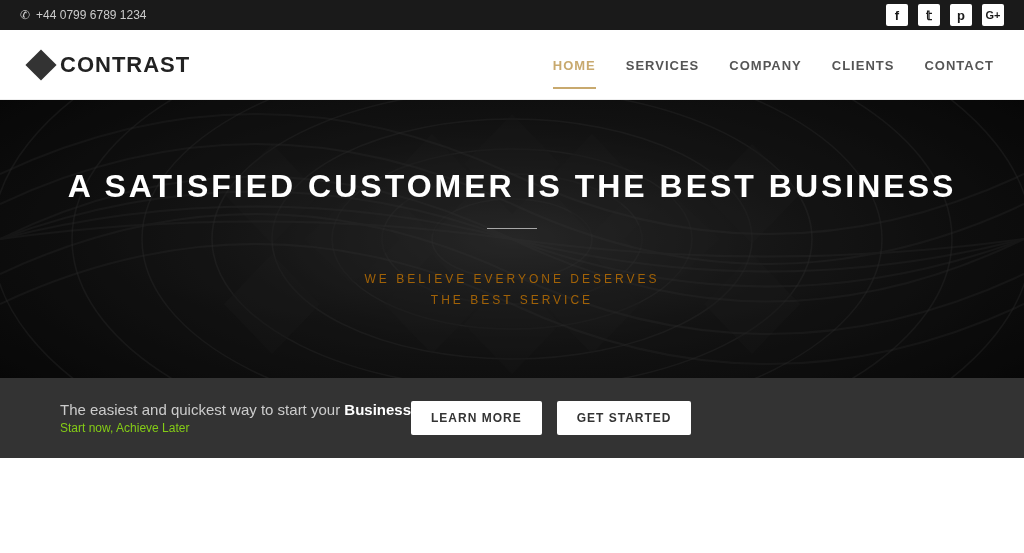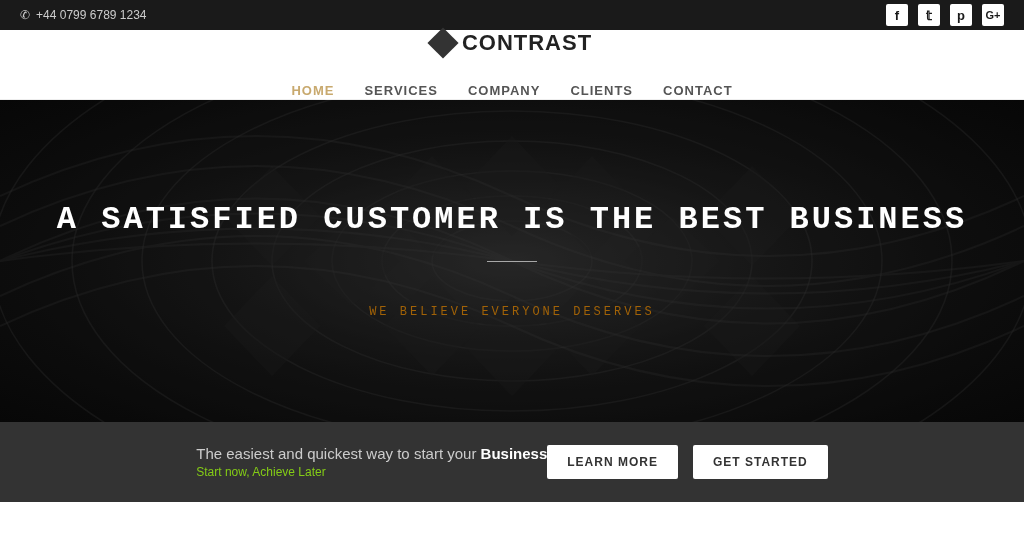--- a/index.html
+++ b/index.html
@@ -48,21 +48,20 @@
 
     
     .nav-bar {
       background: #fff;
       height: 70px;
       display: flex;
       align-items: center;
       justify-content: space-between;
       padding: 0 30px;
       border-bottom: 1px solid #eee;
-      flex-direction: column;
     }
     .logo {
       display: flex;
       align-items: center;
       gap: 8px;
       font-size: 22px;
       font-weight: 700;
       color: #222;
       text-transform: uppercase;
       letter-spacing: 1px;
@@ -90,28 +89,27 @@
       padding-bottom: 14px;
     }
     .nav-links li a.active {
       color: #c8a96e;
       border-bottom: 2px solid #c8a96e;
     }
 
     
     .hero {
       width: 100%;
-      height: 322px;
+      height: 278px;
       background: #1a1a1a;
       position: relative;
       display: flex;
       align-items: center;
       justify-content: center;
       overflow: hidden;
-      font-family: Liberation Mono, monospace;
     }
     
     .hero-bg {
       position: absolute;
       inset: 0;
       background: 
         radial-gradient(ellipse at 50% 50%, #2a2a2a 0%, #111 60%, #0a0a0a 100%);
     }
     
     .hero-bg svg {
@@ -151,21 +149,21 @@
       line-height: 1.8;
       margin-top: 40px;
     }
 
     
     .cta-banner {
       background: #333;
       height: 80px;
       display: flex;
       align-items: center;
-      justify-content: center;
+      justify-content: flex-start;
       padding: 0 60px;
     }
     .cta-text {
       color: #ccc;
       font-size: 15px;
     }
     .cta-text strong {
       color: #fff;
       font-weight: 700;
     }
@@ -298,20 +296,21 @@
       <rect width="1024" height="370" fill="rgba(0,0,0,0.35)"></rect>
     </svg>
   </div>
   <div class="hero-content">
     <h1 class="hero-title">
       <span>A SATISFIED CUSTOMER IS THE BEST BUSINESS</span><br>
     </h1>
     <div class="hero-divider"></div>
     <p class="hero-subtitle">
       <span>WE BELIEVE EVERYONE DESERVES</span><br>
+      <span>THE BEST SERVICE</span>
     </p>
   </div>
 </section>
 
 <div class="cta-banner">
   <div>
     <div class="cta-text">
       <span>The easiest and quickest way to start your </span><strong>Business</strong>
     </div>
     <div class="cta-subtext">Start now, Achieve Later</div>

